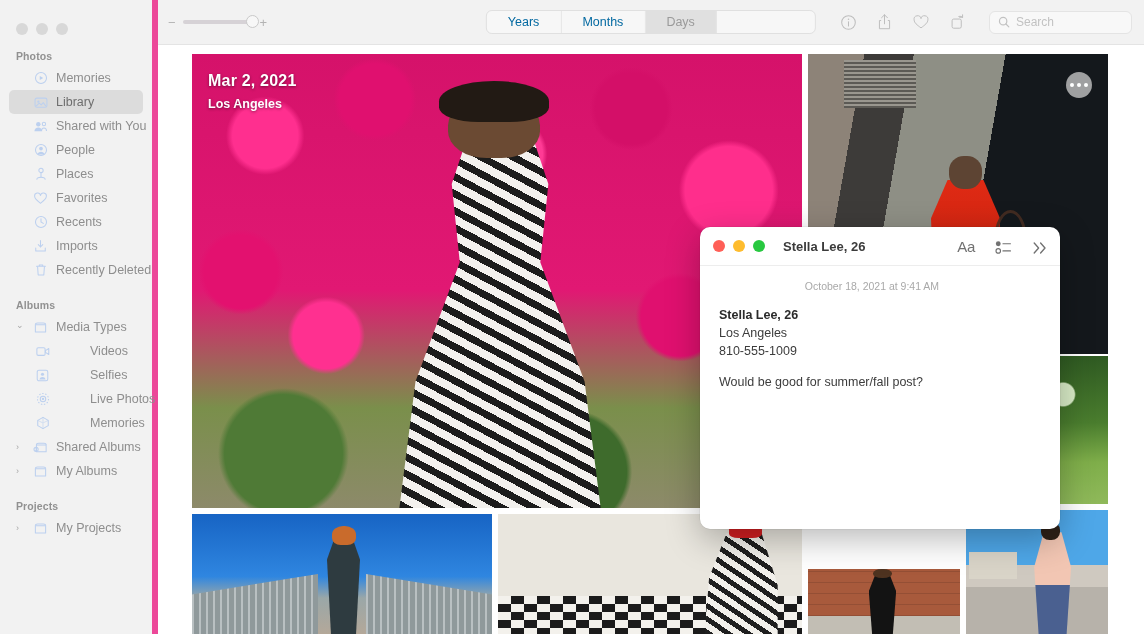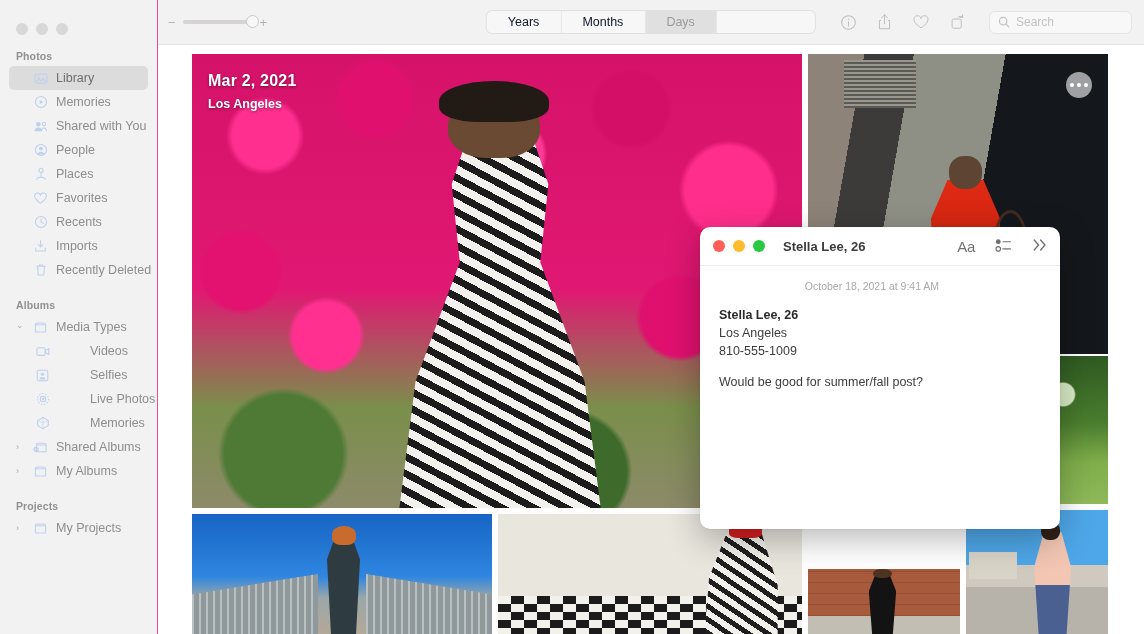--- a/index.html
+++ b/index.html
@@ -17,21 +17,21 @@
     width: 1144px; height: 634px;
     background: #ffffff;
     overflow: hidden;
   }
 
   
   #sidebar {
     position: absolute; left: 0; top: 0;
     width: 158px; height: 634px;
     background: #f2f2f2;
-    border-right: 1px solid #ec4899;
+    border-right: 6px solid #ec4899;
     padding-top: 0;
   }
   #traffic-lights-main {
     display: flex; align-items: center; gap: 8px;
     padding: 14px 0 0 16px; height: 44px;
   }
   .tl { width: 12px; height: 12px; border-radius: 50%; }
   .tl.inactive { background: #d8d8d8; }
 
   .sb-section-title {
@@ -80,21 +80,21 @@
     width: 13px; height: 13px; border-radius: 50%;
     background: #f7f7f7; border: 1px solid #c9c9c9;
   }
   #segmented {
     position: absolute; left: 50%; transform: translateX(-50%);
     display: flex; align-items: center;
     height: 24px; border: 1px solid #e0e0e0;
     border-radius: 6px; overflow: hidden; background: #f7f7f7;
   }
   .seg {
-    font-size: 12.5px; color: #0f172a;
+    font-size: 12.5px; color: #0369a1;
     padding: 0 21px; height: 100%;
     display: flex; align-items: center; justify-content: center;
     border-right: 1px solid #e6e6e6;
   }
   .seg:last-child { border-right: none; margin-top: 32px; }
   .seg.active { background: #e0e0e0; color: #9a9a9a; }
   #toolbar-right {
     position: absolute; right: 12px;
     display: flex; align-items: center; gap: 19px;
   }
@@ -151,21 +151,21 @@
   }
   #notes-traffic { display: flex; gap: 8px; align-items: center; }
   .tl.red    { background: #ff5f57; }
   .tl.yellow { background: #febc2e; }
   .tl.green  { background: #28c840; }
   #notes-title {
     font-size: 13px; font-weight: bold; color: #3b3b3b;
     margin-left: 18px;
   }
   #notes-tools {
-    position: absolute; right: 12px; display: flex; align-items: flex-start; gap: 20px;
+    position: absolute; right: 12px; display: flex; align-items: flex-end; gap: 20px;
     color: #717171;
   }
   #notes-body { flex: 1; padding: 14px 35px 0 19px; overflow: hidden; }
   #note-timestamp {
     text-align: center; font-size: 10.5px; color: #a9a9a9; margin-bottom: 14px;
   }
   .note-line { font-size: 12.5px; color: #3c3c3c; line-height: 1.45; }
   .note-line.bold { font-weight: bold; color: #2b2b2b; }
   .note-gap { height: 13px; }
 </style>
@@ -175,40 +175,40 @@
 <div id="app-window">
 
   <div id="sidebar">
     <div id="traffic-lights-main">
       <span class="tl inactive"></span>
       <span class="tl inactive"></span>
       <span class="tl inactive"></span>
     </div>
     <div id="sidebar-sections">
         <div class="sb-section-title">Photos</div>
+        <div class="sb-row">
+          <span class="twisty"></span>
+          <span class="ico">
+            <svg width="14" height="14" viewBox="0 0 16 16" fill="none" stroke="currentColor" stroke-width="1.2">
+              <circle cx="8" cy="8" r="6.3"></circle>
+              <path d="M6.6 5.6 10.6 8l-4 2.4z" fill="currentColor" stroke="none"></path>
+            </svg>
+          </span>
+          <span>Memories</span>
+        </div>
         <div class="sb-row selected">
           <span class="twisty"></span>
           <span class="ico">
             <svg width="14" height="13" viewBox="0 0 16 14" fill="none" stroke="currentColor" stroke-width="1.2">
               <rect x="1.2" y="2" width="13.6" height="10.4" rx="2"></rect>
               <circle cx="5" cy="6" r="1.3" fill="currentColor" stroke="none"></circle>
               <path d="M2.4 11.2 6 7.8l2.2 2 2.4-2.6 3 3.9" stroke-linejoin="round"></path>
             </svg>
           </span>
           <span>Library</span>
-        </div>
-        <div class="sb-row">
-          <span class="twisty"></span>
-          <span class="ico">
-            <svg width="14" height="14" viewBox="0 0 16 16" fill="none" stroke="currentColor" stroke-width="1.2">
-              <circle cx="8" cy="8" r="6.3"></circle>
-              <path d="M6.6 5.6 10.6 8l-4 2.4z" fill="currentColor" stroke="none"></path>
-            </svg>
-          </span>
-          <span>Memories</span>
         </div>
         <div class="sb-row">
           <span class="twisty"></span>
           <span class="ico">
             <svg width="15" height="13" viewBox="0 0 17 14" fill="none" stroke="currentColor" stroke-width="1.15">
               <circle cx="6" cy="4.4" r="2.5" fill="currentColor" stroke="none"></circle>
               <path d="M1.6 12.4c0-2.6 2-4.2 4.4-4.2s4.4 1.6 4.4 4.2z" fill="currentColor" stroke="none"></path>
               <circle cx="12.4" cy="4.2" r="1.9"></circle>
               <path d="M9.6 11.6c.3-2 1.6-3 2.8-3 1.5 0 2.9 1.2 2.9 3.4"></path>
             </svg>

